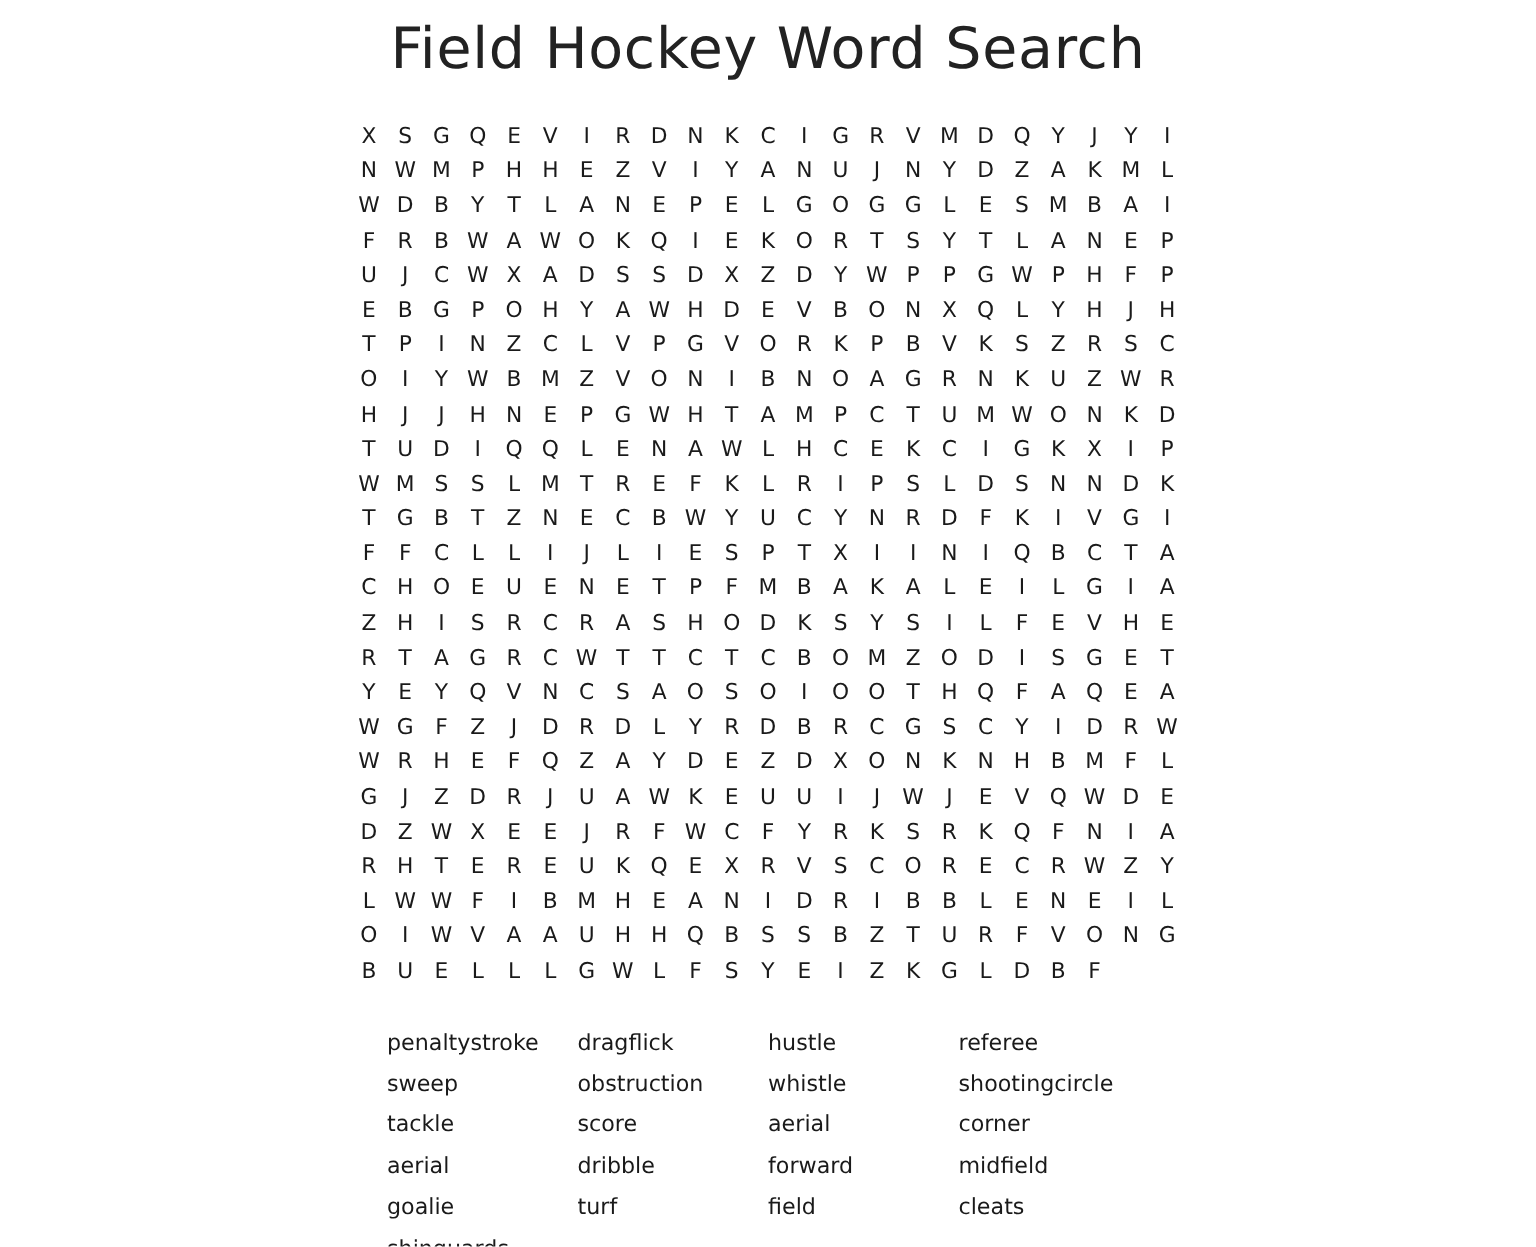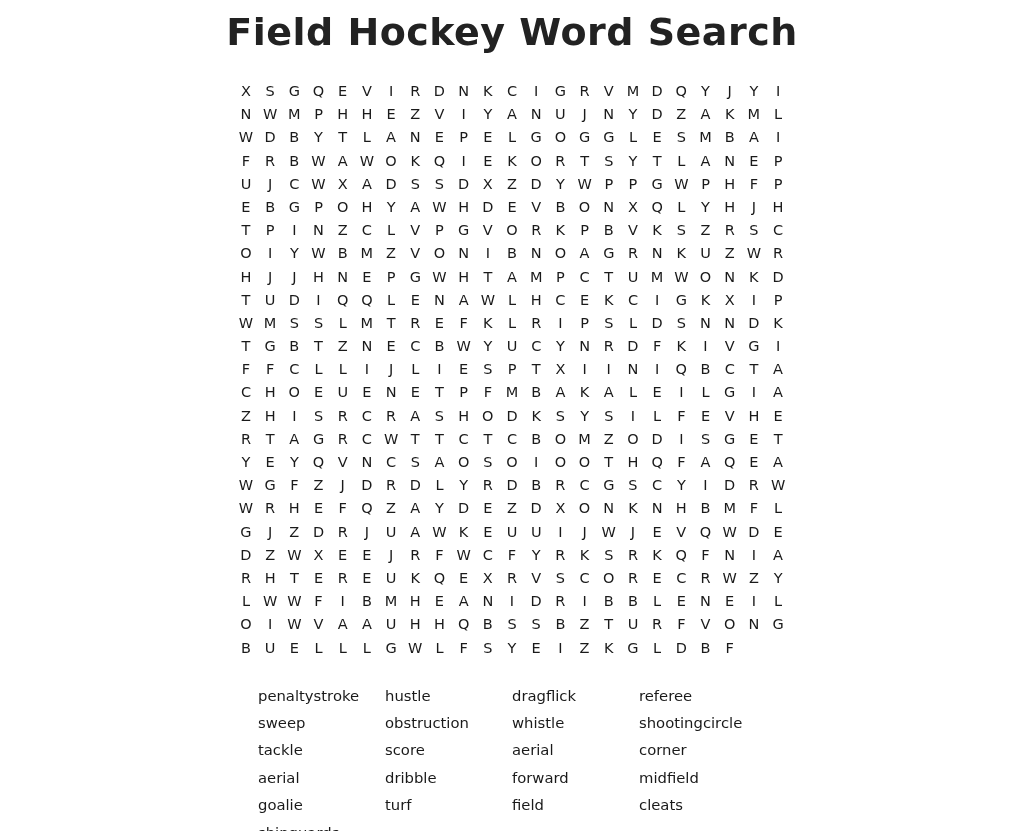--- a/index.html
+++ b/index.html
@@ -15,21 +15,21 @@
     overflow: hidden;
   }
   .page {
     position: relative;
     width: 1024px;
     height: 831px;
   }
   .title {
     text-align: center;
     font-size: 38px;
-    font-weight: 700;
+    font-weight: 400;
     letter-spacing: 0.5px;
     color: #222222;
     margin: 6px 0 0 0;
     padding-top: 4px;
     font-family: "DejaVu Sans", sans-serif;
   }
   .grid-wrap {
     margin-top: 26px;
     display: flex;
     justify-content: center;
@@ -651,22 +651,22 @@
         <div class="cell">L</div>
         <div class="cell">D</div>
         <div class="cell">B</div>
         <div class="cell">F</div>
       </div>
   </div>
 
   <div class="words-wrap">
     <div class="words" id="words">
         <div class="word">penaltystroke</div>
+        <div class="word">dragflick</div>
         <div class="word">hustle</div>
-        <div class="word">dragflick</div>
         <div class="word">referee</div>
         <div class="word">sweep</div>
         <div class="word">obstruction</div>
         <div class="word">whistle</div>
         <div class="word">shootingcircle</div>
         <div class="word">tackle</div>
         <div class="word">score</div>
         <div class="word">aerial</div>
         <div class="word">corner</div>
         <div class="word">aerial</div>

